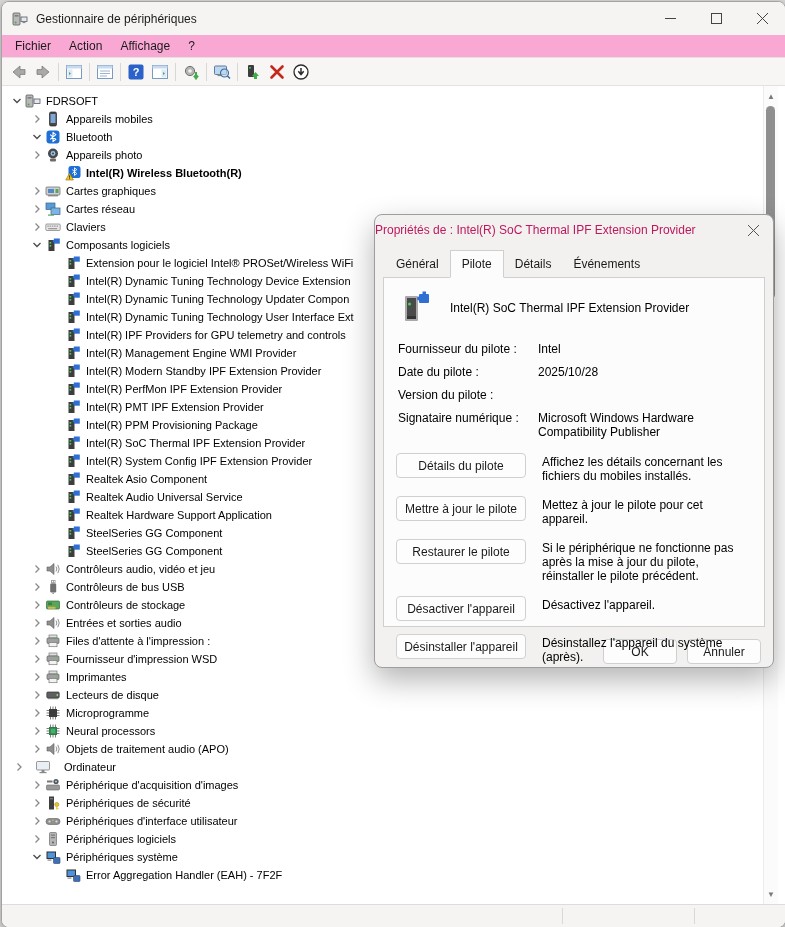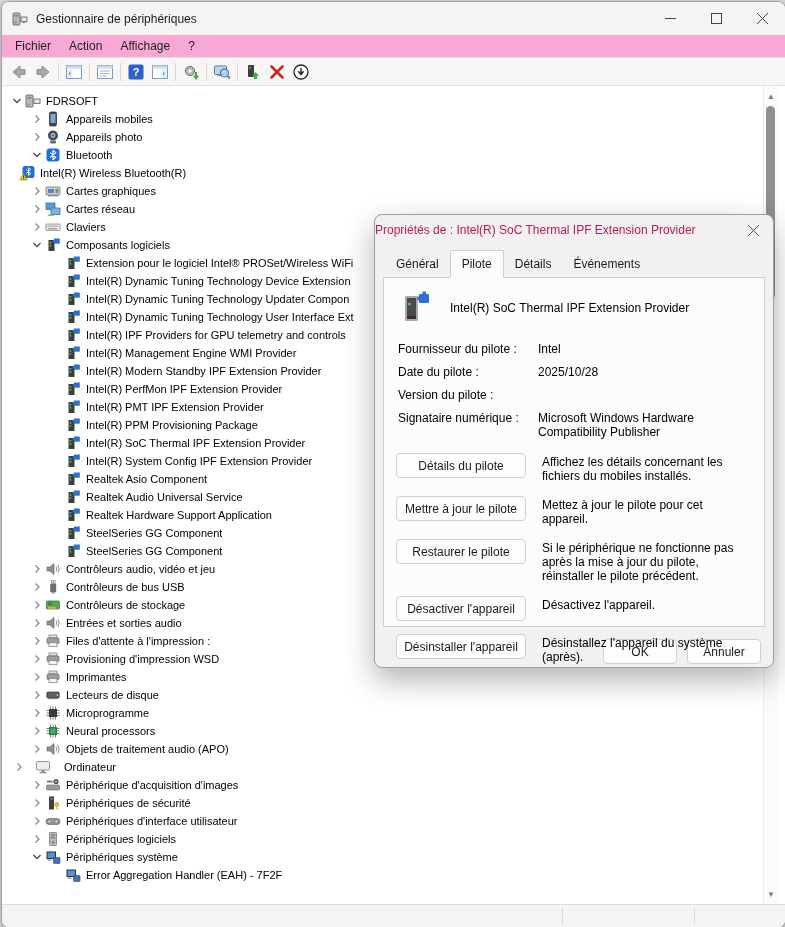--- a/index.html
+++ b/index.html
@@ -214,48 +214,48 @@
           <svg viewBox="0 0 16 16">
             <rect x="4.5" y="1" width="7" height="14" rx="1.5" fill="#474747" stroke="#222" stroke-width="0.7"></rect>
             <rect x="5.5" y="3" width="5" height="9" fill="#7da7d9"></rect>
           </svg>
         </span>
         <span>Appareils mobiles</span>
       </div>
       <div class="tree-row" style="padding-left: 26px;">
         <span class="chev">
           <svg viewBox="0 0 12 12">
+            <path d="M2.5 4 L6 7.5 L9.5 4" stroke="#4a4a4a" stroke-width="1.3" fill="none"></path>
+          </svg>
+        </span>
+        <span class="t-icon">
+          <svg viewBox="0 0 16 16">
+            <rect x="1.5" y="1.5" width="13" height="13" rx="3" fill="#1f6fd4"></rect>
+            <path d="M5.2 5.6 L10.8 10.4 L8 12.6 L8 3.4 L10.8 5.6 L5.2 10.4" stroke="#fff" stroke-width="1.1" fill="none" stroke-linejoin="round"></path>
+          </svg>
+        </span>
+        <span>Bluetooth</span>
+      </div>
+      <div class="tree-row" style="padding-left: 26px;">
+        <span class="chev">
+          <svg viewBox="0 0 12 12">
             <path d="M4.5 2.5 L8 6 L4.5 9.5" stroke="#8a8a8a" stroke-width="1.3" fill="none"></path>
           </svg>
         </span>
         <span class="t-icon">
           <svg viewBox="0 0 16 16">
             <circle cx="8" cy="6.5" r="5" fill="#4a4a4a"></circle>
             <circle cx="8" cy="6.5" r="2.4" fill="#9ec3e8"></circle>
             <circle cx="8" cy="6.5" r="1" fill="#2c4a68"></circle>
             <rect x="5" y="11.5" width="6" height="3" rx="1" fill="#6b6b6b"></rect>
           </svg>
         </span>
         <span>Appareils photo</span>
       </div>
-      <div class="tree-row" style="padding-left: 26px;">
-        <span class="chev">
-          <svg viewBox="0 0 12 12">
-            <path d="M2.5 4 L6 7.5 L9.5 4" stroke="#4a4a4a" stroke-width="1.3" fill="none"></path>
-          </svg>
-        </span>
-        <span class="t-icon">
-          <svg viewBox="0 0 16 16">
-            <rect x="1.5" y="1.5" width="13" height="13" rx="3" fill="#1f6fd4"></rect>
-            <path d="M5.2 5.6 L10.8 10.4 L8 12.6 L8 3.4 L10.8 5.6 L5.2 10.4" stroke="#fff" stroke-width="1.1" fill="none" stroke-linejoin="round"></path>
-          </svg>
-        </span>
-        <span>Bluetooth</span>
-      </div>
-      <div class="tree-row" style="">
+      <div class="tree-row" style="padding-left: 46px; font-weight: bold;">
         <span class="chev"></span>
         <span class="t-icon">
           <svg viewBox="0 0 16 16">
             <rect x="3.5" y="1" width="12" height="12" rx="2.6" fill="#1f6fd4"></rect>
             <path d="M7.2 4.6 L11.8 8.6 L9.5 10.4 L9.5 2.8 L11.8 4.6 L7.2 8.6" stroke="#fff" stroke-width="0.9" fill="none" stroke-linejoin="round"></path>
             <path d="M0.8 15 L4.6 8.2 L8.4 15 Z" fill="#f7c91e" stroke="#8a6d00" stroke-width="0.6"></path>
             <rect x="4.2" y="10.4" width="0.9" height="2.4" fill="#222"></rect>
             <rect x="4.2" y="13.3" width="0.9" height="0.9" fill="#222"></rect>
           </svg>
         </span>
@@ -634,21 +634,21 @@
           </svg>
         </span>
         <span class="t-icon">
           <svg viewBox="0 0 16 16">
             <rect x="4" y="2" width="8" height="3" fill="#e0e0e0" stroke="#777" stroke-width="0.7"></rect>
             <rect x="2" y="5" width="12" height="5.5" rx="1" fill="#9f9f9f" stroke="#666" stroke-width="0.7"></rect>
             <rect x="4" y="9.5" width="8" height="4.2" fill="#f2f2f2" stroke="#777" stroke-width="0.7"></rect>
             <circle cx="12" cy="6.8" r="0.8" fill="#4ccf5a"></circle>
           </svg>
         </span>
-        <span>Provisioning d'impression WSD</span>
+        <span>Fournisseur d'impression WSD</span>
       </div>
       <div class="tree-row" style="padding-left: 26px;">
         <span class="chev">
           <svg viewBox="0 0 12 12">
             <path d="M4.5 2.5 L8 6 L4.5 9.5" stroke="#8a8a8a" stroke-width="1.3" fill="none"></path>
           </svg>
         </span>
         <span class="t-icon">
           <svg viewBox="0 0 16 16">
             <rect x="4" y="2" width="8" height="3" fill="#e0e0e0" stroke="#777" stroke-width="0.7"></rect>

